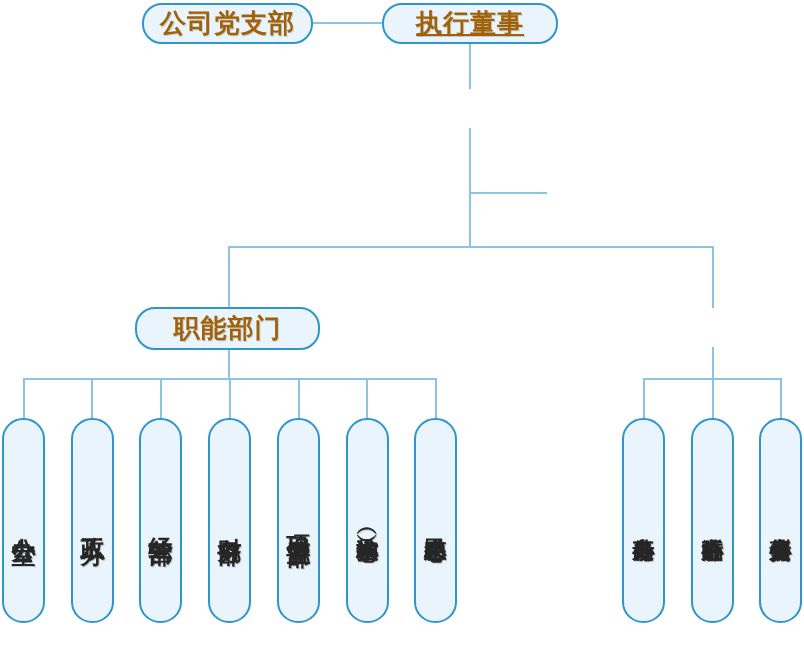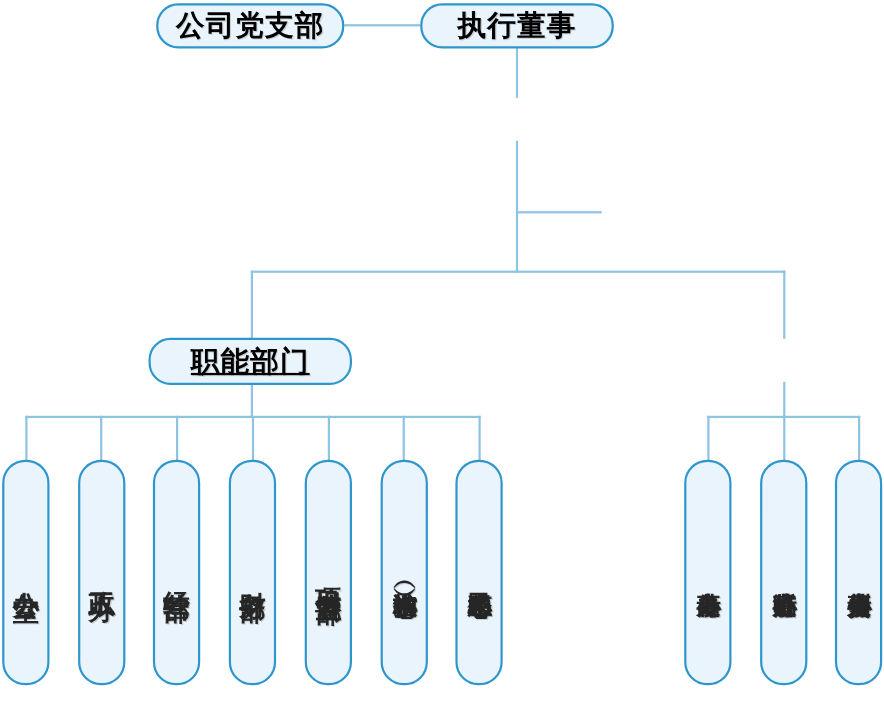--- a/index.html
+++ b/index.html
@@ -26,26 +26,26 @@
     box-sizing: border-box;
     height: 41px;
     background: #eaf4fc;
     border: 2px solid #2e96cc;
     border-radius: 20px;
     display: flex;
     align-items: center;
     justify-content: center;
     font-size: 26px;
     font-weight: bold;
-    color: #000000;
+    color: #a16207;
     letter-spacing: 1px;
     text-shadow: 1px 1px 0 rgba(90,90,90,0.25);
     white-space: nowrap;
   }
-  .node-tall { height: 43px; text-decoration: underline; }
+  .node-tall { height: 43px; }
   
   .vnode {
     position: absolute;
     box-sizing: border-box;
     top: 418px;
     width: 43px;
     height: 205px;
     background: #eaf4fc;
     border: 2px solid #2e96cc;
     border-radius: 21px;
@@ -92,21 +92,21 @@
   <div class="line" style="left:435px; top:378px; width:2px; height:41px;"></div>
 
   <div class="line" style="left:643px; top:378px; width:2px; height:41px;"></div>
   <div class="line" style="left:712px; top:378px; width:2px; height:41px;"></div>
   <div class="line" style="left:780px; top:378px; width:2px; height:41px;"></div>
 
   <div class="node" style="left:142px; top:3px; width:171px;">
     <span>公司党支部</span>
   </div>
 
-  <div class="node" style="left:382px; top:3px; width:176px;">
+  <div class="node" style="left:382px; top:3px; width:176px;text-decoration:underline;">
     <span>执行董事</span>
   </div>
 
 
 
   <div class="node node-tall" style="left:135px; top:307px; width:185px;">
     <span>职能部门</span>
   </div>
 
 

